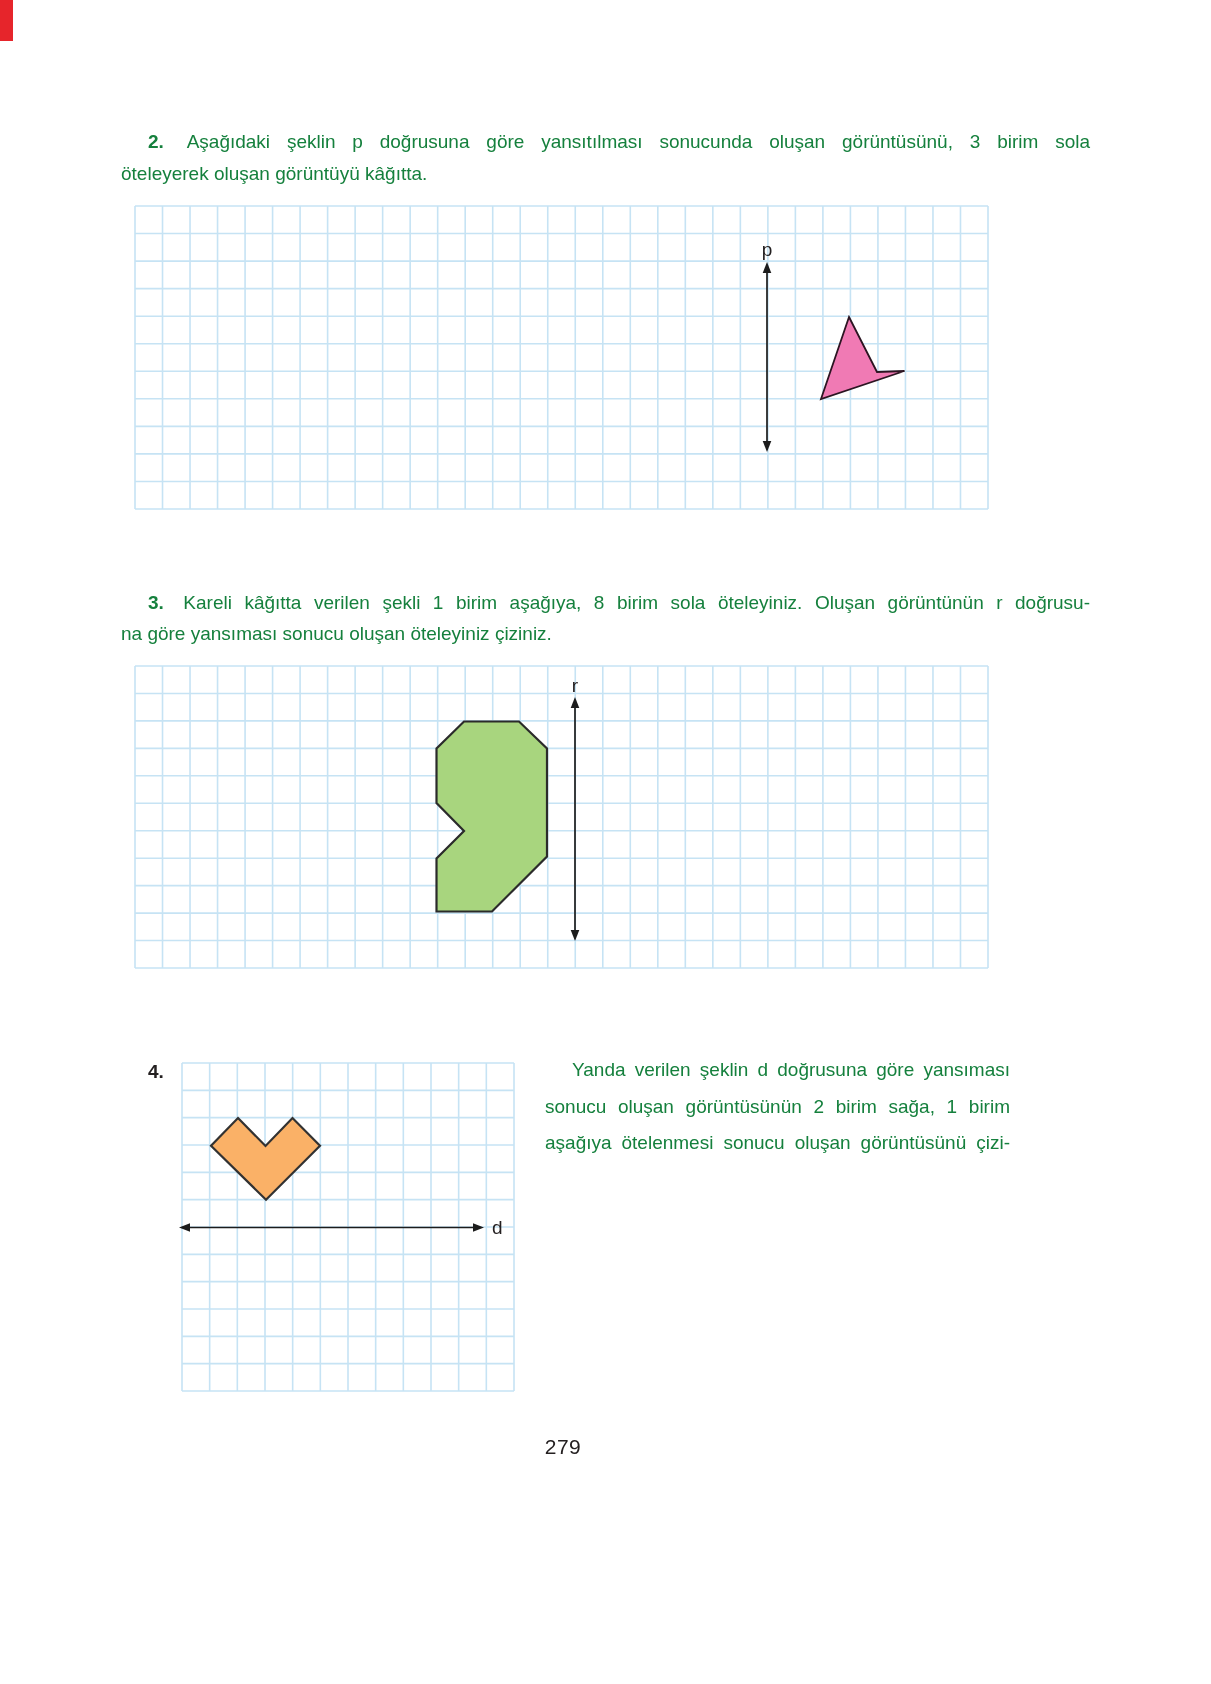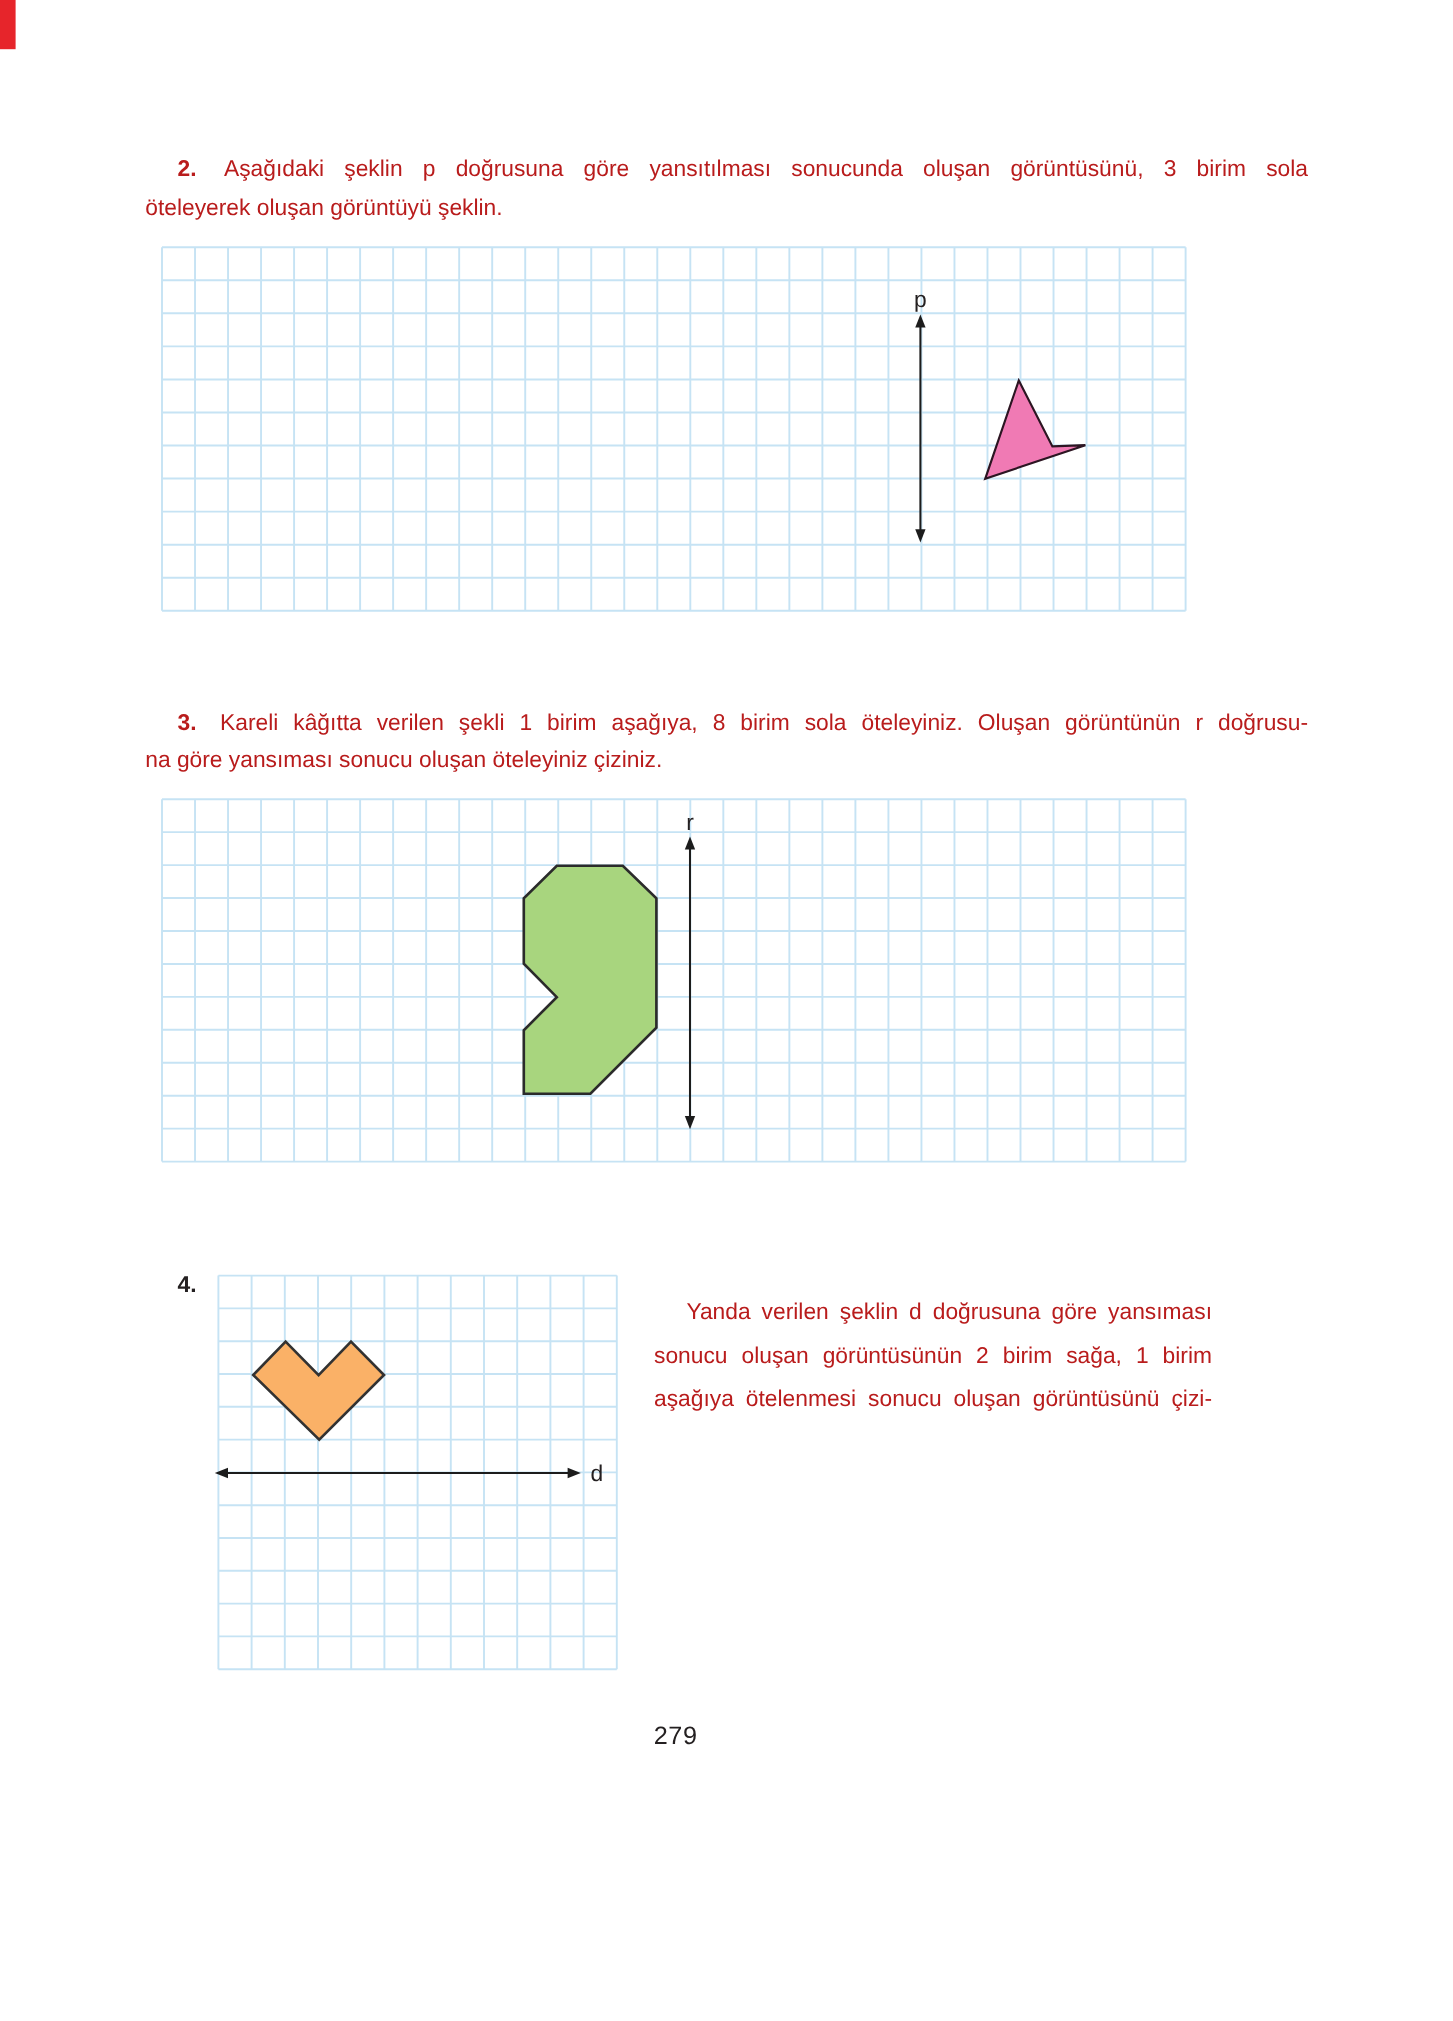--- a/index.html
+++ b/index.html
@@ -13,21 +13,21 @@
   }
   .edge-mark {
     position:absolute; left:0; top:0;
     width:13px; height:41px;
   }
   .para {
     position:absolute;
     font-size:19px;
     line-height:32px;
     text-align:justify;
-    color:#b91c1c;
+    color:#15803d;
   }
   .jline { text-align:justify; text-align-last:justify; }
   .indent { text-indent:27px; }
   .num { font-weight:bold; margin-right:7px; }
   #ex3-para { line-height:31px; }
   #ex4-text { line-height:36.5px; }
   #ex4-label {
     position:absolute; left:148px; top:1056px;
     font-size:19px; font-weight:bold; line-height:31px;
   }
@@ -40,21 +40,21 @@
   }
 </style>
 </head>
 <body>
 
 <div class="edge-mark" style="background: rgb(230, 37, 43);"></div>
 
 <section class="para" id="ex2-para" style="left:121px; top:126px; width:969px;">
   <div class="jline indent"><span class="num">2.</span>
     <span>Aşağıdaki şeklin p doğrusuna göre yansıtılması sonucunda oluşan görüntüsünü, 3 birim sola</span></div>
-  <div>öteleyerek oluşan görüntüyü şeklin.</div>
+  <div>öteleyerek oluşan görüntüyü kâğıtta.</div>
 </section>
 
 <div class="fig" style="left: 135px; top: 206px; width: 853px; height: 303px;">
     <svg width="853" height="303" viewBox="0 0 853 303">
       <g stroke="#c6e3f4" stroke-width="1.6">
         <line x1="0" y1="0" x2="0" y2="303"></line>
         <line x1="27.516129032258064" y1="0" x2="27.516129032258064" y2="303"></line>
         <line x1="55.03225806451613" y1="0" x2="55.03225806451613" y2="303"></line>
         <line x1="82.54838709677419" y1="0" x2="82.54838709677419" y2="303"></line>
         <line x1="110.06451612903226" y1="0" x2="110.06451612903226" y2="303"></line>
@@ -207,19 +207,19 @@
       <polygon points="56,55 83.5,83 110.5,55 138,82.8 84,136.7 29,82.8" fill="#fab167" stroke="#323232" stroke-width="2.2" stroke-linejoin="miter"></polygon>
       <g stroke="#1c1c1c" fill="#1c1c1c">
         <line x1="5" y1="164.5" x2="294" y2="164.5" stroke-width="1.7"></line>
         <polygon points="-3,164.5 8,160.2 8,168.8" stroke-width="0"></polygon>
         <polygon points="302,164.5 291,168.8 291,160.2" stroke-width="0"></polygon>
         <text x="310" y="171" text-anchor="start" font-size="19" fill="#242021" stroke="none" font-family="&quot;Liberation Sans&quot;, sans-serif">d</text>
       </g>
     </svg>
   </div>
 
-<section class="para" id="ex4-text" style="left:545px; top:1052px; width:465px;margin-top:24px;">
+<section class="para" id="ex4-text" style="left:545px; top:1052px; width:465px;">
   <div class="jline indent">Yanda verilen şeklin d doğrusuna göre yansıması</div>
   <div class="jline">sonucu oluşan görüntüsünün 2 birim sağa, 1 birim</div>
   <div class="jline">aşağıya ötelenmesi sonucu oluşan görüntüsünü çizi-</div>
 </section>
 
 <div id="page-num">279</div>
 
 </body></html>

